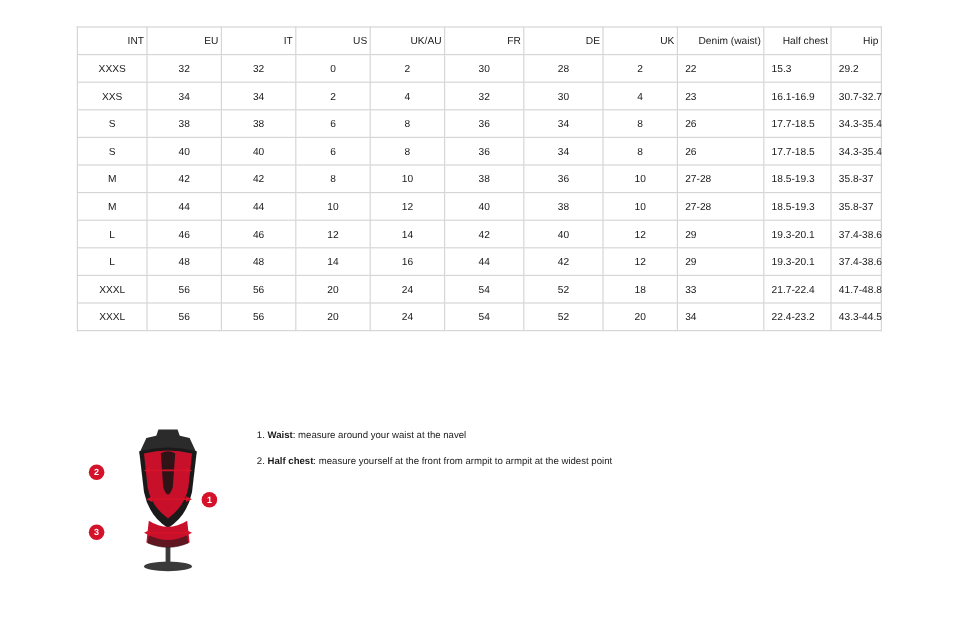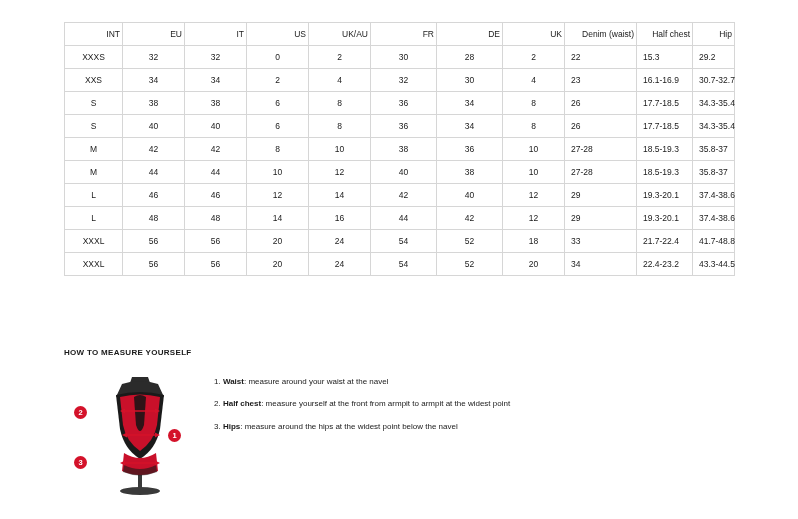--- a/index.html
+++ b/index.html
@@ -288,21 +288,20 @@
             <td>20</td>
             <td class="left-col">34</td>
             <td class="left-col">22.4-23.2</td>
             <td class="left-col">43.3-44.5</td>
           </tr>
         </tbody>
     </table>
   </div>
 
   <div class="measure-section">
-    <div class="measure-title">HOW TO MEASURE YOURSELF</div>
     <div class="measure-body">
 
       <div class="figure-box">
         <svg class="figure" width="120" height="130" viewBox="0 0 120 130">
 
           <ellipse cx="60" cy="124" rx="20" ry="4" fill="#3a3a3a"></ellipse>
           <rect x="58" y="104" width="4" height="20" fill="#3a3a3a"></rect>
 
           <path d="M52 10 L68 10 L70 16 L50 16 Z" fill="#2b2b2b"></path>
           <path d="M42 17 Q60 11 78 17 L84 30 Q60 24 36 30 Z" fill="#2b2b2b"></path>
@@ -335,18 +334,17 @@
           <polygon points="80,96 75,93.6 75,98.4" fill="#d4122a"></polygon>
         </svg>
         <div class="badge" id="badge1">1</div>
         <div class="badge" id="badge2">2</div>
         <div class="badge" id="badge3">3</div>
       </div>
 
       <div class="notes" id="notes-list">
           <div class="note"><span>1.</span> <b>Waist</b><span>: measure around your waist at the navel</span></div>
           <div class="note"><span>2.</span> <b>Half chest</b><span>: measure yourself at the front from armpit to armpit at the widest point</span></div>
-          <div class="note"><span>3.</span> <b>Hips</b><span>: measure around the hips at the widest point below the navel</span></div>
         </div>
     </div>
   </div>
 
 </div>
 
 </body></html>

